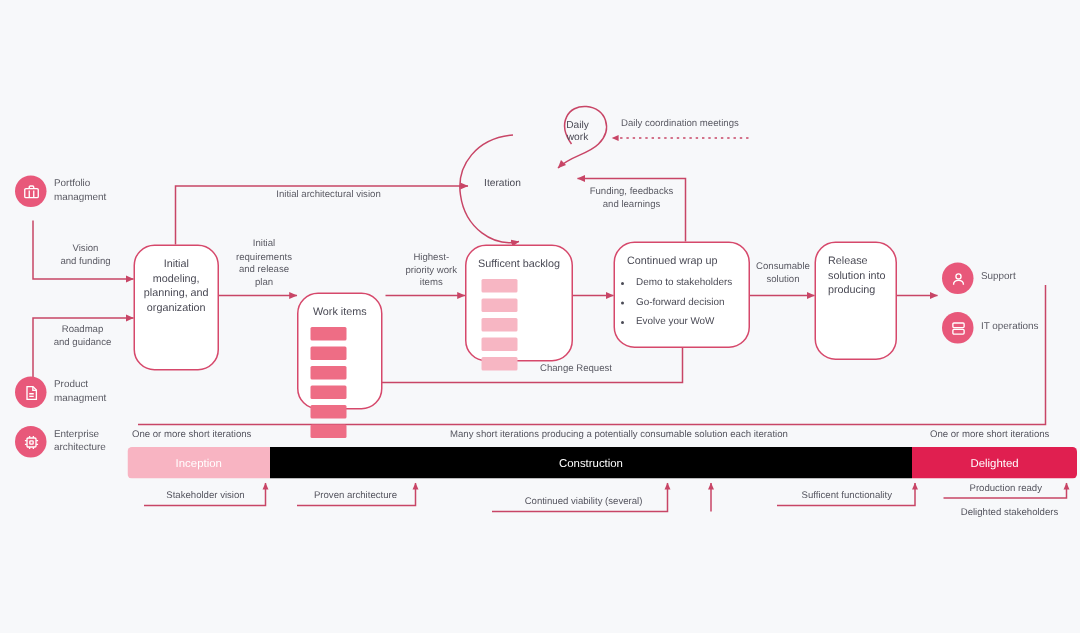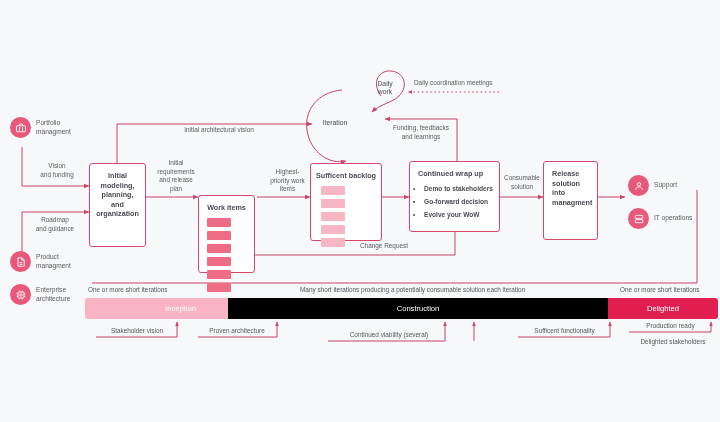--- a/index.html
+++ b/index.html
@@ -11,23 +11,22 @@
     position:relative;
   }
   #stage{position:absolute;left:0;top:0;width:720px;height:422px;}
   svg.layer{position:absolute;left:0;top:0;width:720px;height:422px;pointer-events:none;}
 
   
   .pbox{
     position:absolute;
     background:#ffffff;
     border:1px solid #d6486b;
-    border-radius:3px;
+    border-radius:14px;
     box-sizing:border-box;
-    font-weight:bold;
   }
   .pbox .ptitle{
     color:#4a4a55;
     font-size:7.2px;
     line-height:9.5px;
     text-align:center;
     padding:7px 5px 0 5px;
   }
   .pbox.left-al .ptitle{text-align:left;padding-left:8px;}
   .pbox ul{
@@ -74,21 +73,21 @@
 
   
   #phasebar{
     position:absolute;left:85px;top:298px;width:633px;height:21px;
     border-radius:3px;overflow:hidden;display:flex;
   }
   .phase{
     display:flex;align-items:center;justify-content:center;
     color:#ffffff;font-size:7.6px;height:100%;
   }
-  .phase.inception{background:#f8b4c2;padding-left:48px;}
+  .phase.inception{background:#f8b4c2;}
   .phase.construction{background:#000000;}
   .phase.transition{background:#e01f50;}
 
   .captop{
     position:absolute;color:#55555f;font-size:6.4px;line-height:8px;
   }
   .milelabel{
     position:absolute;color:#55555f;font-size:6.4px;line-height:8px;
     text-align:center;
   }
@@ -244,21 +243,21 @@
     <ul>
       <li>Demo to stakeholders</li>
       <li>Go-forward decision</li>
       <li>Evolve your WoW</li>
     </ul>
   </div>
 
   <div class="pbox left-al" style="left:543px;top:161px;width:55px;height:79px;">
     <div class="ptitle">Release
 solution into
-managment</div>
+producing</div>
   </div>
 
   <div class="ctext" style="left:307px;top:119px;width:56px;">Iteration</div>
   <div class="ctext" style="left:368px;top:80px;width:34px;">Daily
 work</div>
 
   <div class="flabel" style="left:27px;top:162px;width:60px;">Vision
 and funding</div>
   <div class="flabel" style="left:22px;top:216px;width:66px;">Roadmap
 and guidance</div>

